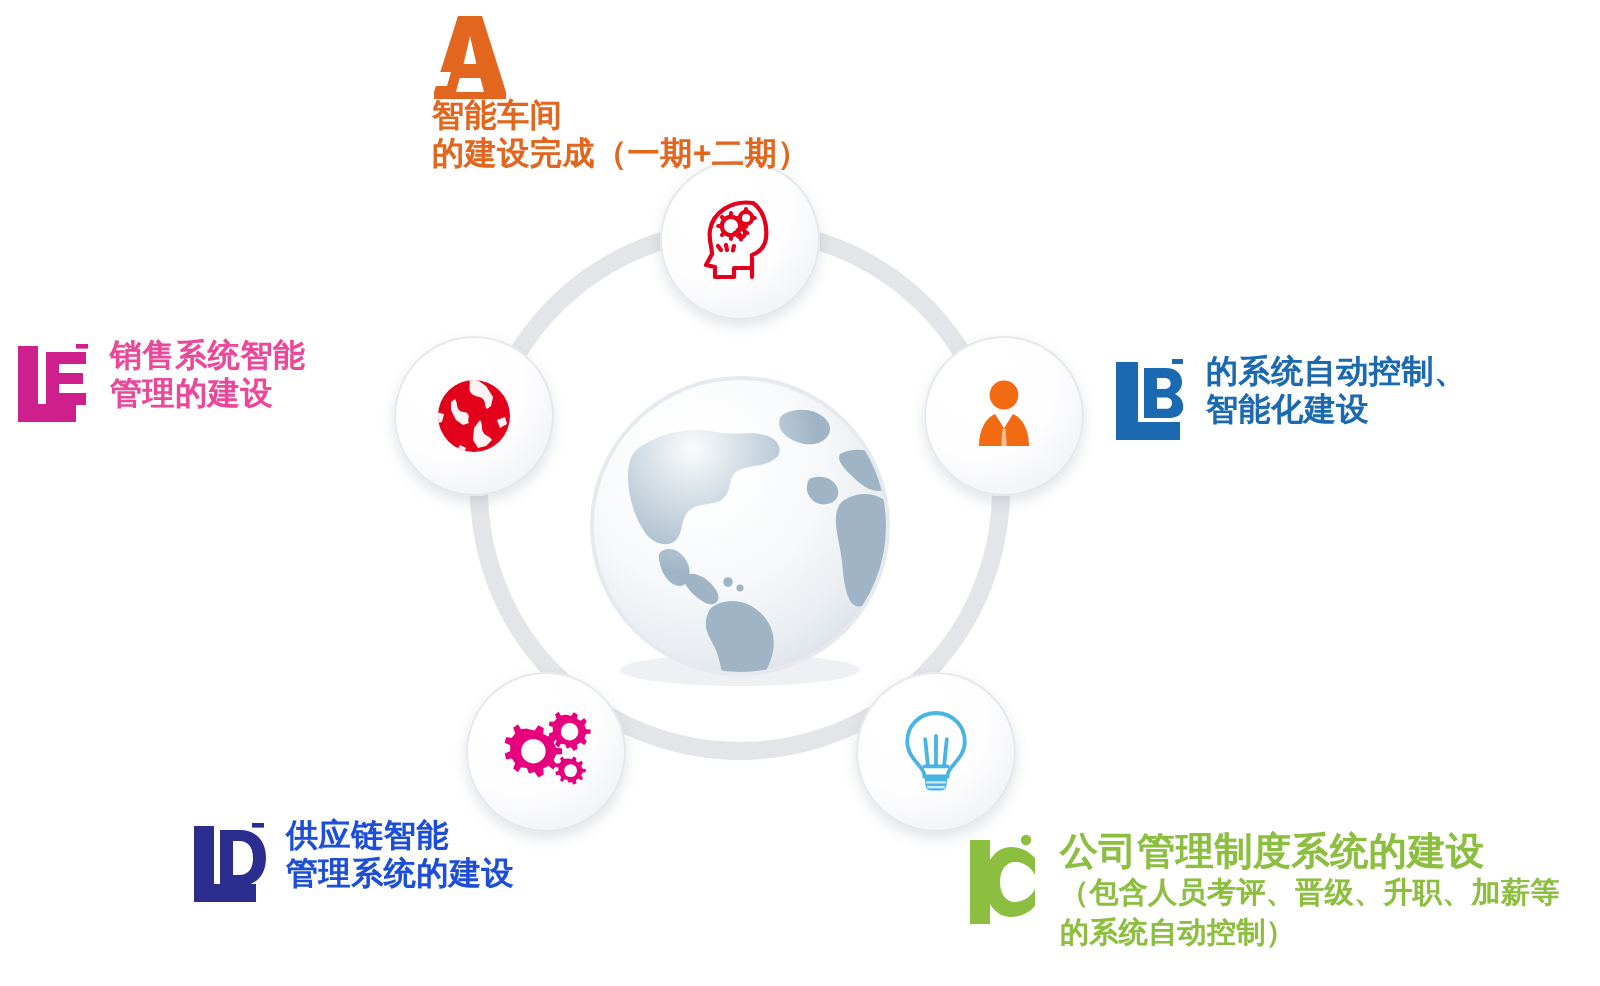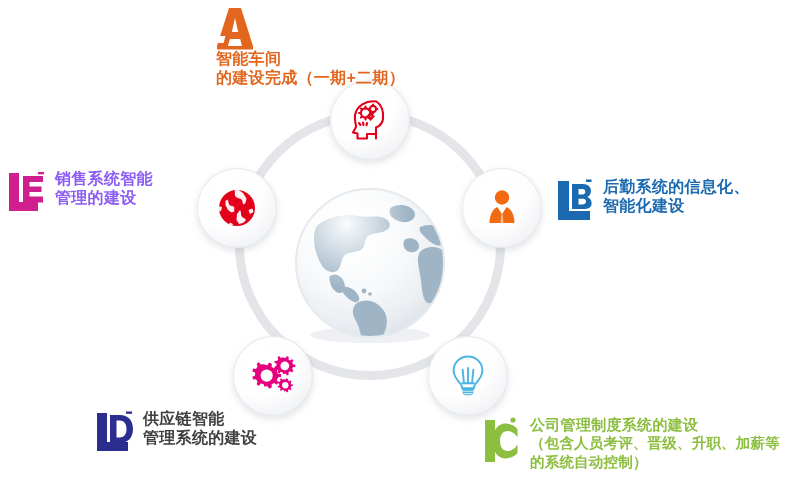--- a/index.html
+++ b/index.html
@@ -81,42 +81,42 @@
     margin-right: 9px;
   }
   .badge svg { display: block; }
 
   .ltext {
     font-weight: bold;
     line-height: 1.18;
     white-space: pre-line;
     letter-spacing: 0.3px;
   }
-  .ltext-main { font-size: 15px; }
+  .ltext-main { font-size: 19px; }
   .ltext-sub {
     font-size: 14.5px;
     font-weight: bold;
     line-height: 1.35;
     white-space: pre-line;
     margin-top: 0;
     letter-spacing: 0.2px;
   }
 
   
   .label-a { left: 216px; top: 6px; flex-direction: column; }
   .label-b { left: 556px; top: 178px; }
   .label-c { left: 483px; top: 416px; }
   .label-d { left: 96px; top: 410px; }
   .label-e { left: 8px; top: 170px; }
 
   .label-a .ltext { color: #e2661e; }
   .label-b .ltext { color: #1b69b0; }
   .label-c .ltext, .label-c .ltext-sub { color: #8cbe3f; }
-  .label-d .ltext { color: #404040; }
-  .label-e .ltext { color: #8b5cf6; }
+  .label-d .ltext { color: #1d4ed8; }
+  .label-e .ltext { color: #ec4899; }
 </style>
 </head>
 <body>
 
 <div id="canvas">
 
   <div class="ring"></div>
 
   <div class="globe-wrap">
     <svg width="164" height="164" viewBox="0 0 164 164" aria-hidden="true">
@@ -318,21 +318,21 @@
           <path d="M16 6 L27 6 C32 6 35 9 35 13 C35 16 33.4 18 31.4 19
                    C33.8 20 35.6 22.2 35.6 25.2 C35.6 29.4 32.4 31 27.4 31 L16 31 Z
                    M22.5 11 L22.5 16.5 L26.5 16.5 C28.3 16.5 29.3 15.4 29.3 13.8
                    C29.3 12.1 28.3 11 26.5 11 Z
                    M22.5 20.8 L22.5 26.4 L27 26.4 C28.9 26.4 30 25.2 30 23.6
                    C30 21.9 28.9 20.8 27 20.8 Z"></path>
           <path d="M30 1.5 L35.5 1.5 L35.5 4 L30 4 Z"></path>
         </g>
       </svg>
     </span>
-    <span class="ltext">后勤系统的信息化、
+    <span class="ltext">的系统自动控制、
 智能化建设</span>
   </div>
 
   <div class="label label-c">
     <span class="badge">
       <svg width="38" height="50" viewBox="0 0 38 50" aria-hidden="true">
         <g fill="#8cbe3f">
           <path d="M2 4 L12 4 L12 46 L2 46 Z"></path>
           <path d="M34.5 13 C31.5 9.5 27 7.5 22.5 7.5 C15 7.5 9.5 14.5 9.5 25
                    C9.5 35.5 15 42.5 22.5 42.5 C27 42.5 31.5 40.5 34.5 37

